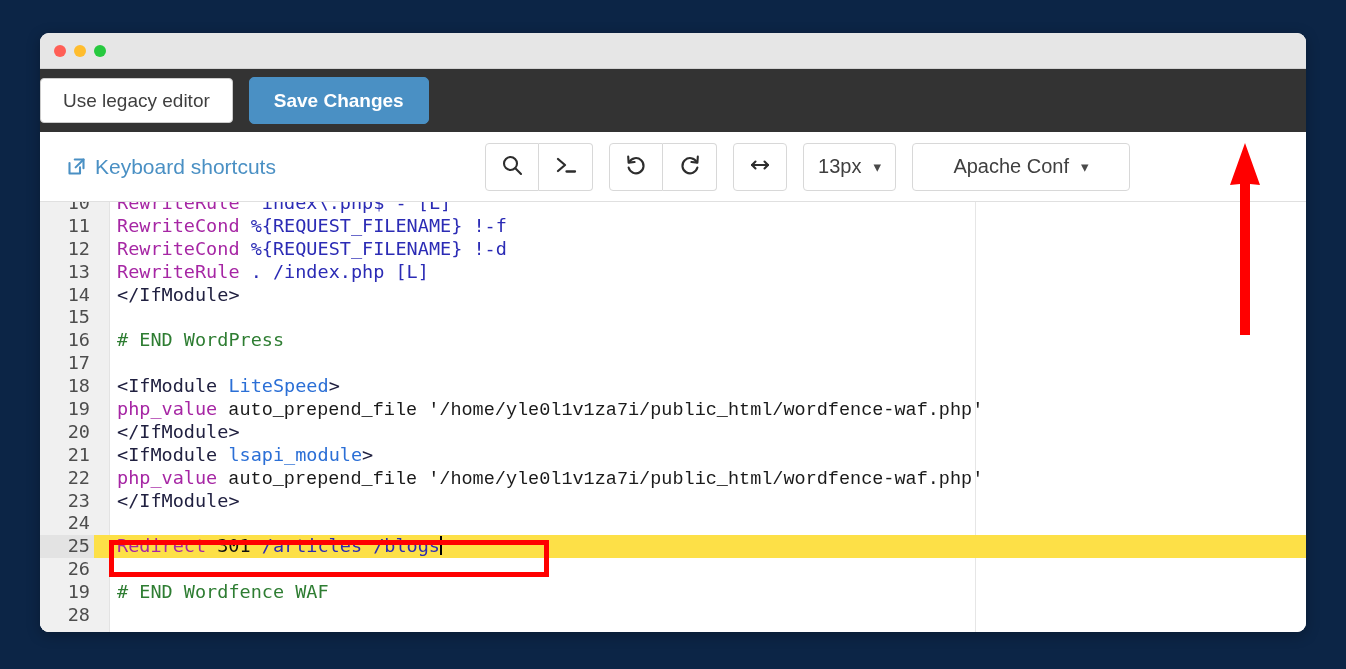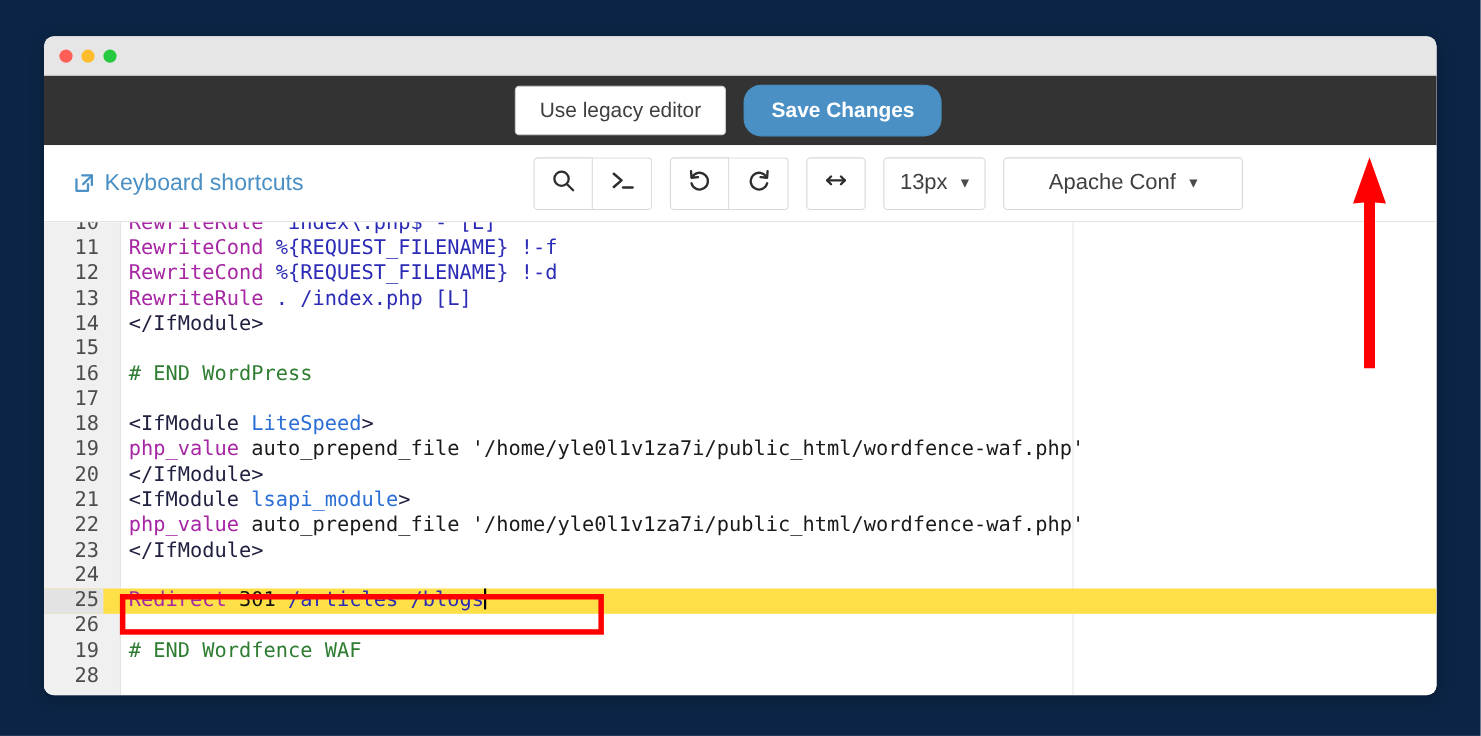--- a/index.html
+++ b/index.html
@@ -45,41 +45,41 @@
   .dot-close  { background: #ff5f56; }
   .dot-min    { background: #ffbd2e; }
   .dot-max    { background: #27c93f; }
 
   
   .app-header {
     height: 63px;
     background: #333333;
     display: flex;
     align-items: center;
-    justify-content: center;
+    justify-content: flex-start;
     padding-right: 0;
     position: relative;
   }
   .btn-legacy {
     background: #ffffff;
     color: #3f3f3f;
     border: 1px solid #cccccc;
     border-radius: 4px;
     font-size: 19px;
     font-family: "Liberation Sans", sans-serif;
     padding: 11px 22px;
     line-height: 1.15;
     cursor: pointer;
     white-space: nowrap;
   }
   .btn-save {
     background: #4a90c4;
     color: #ffffff;
     border: 1px solid #4a90c4;
-    border-radius: 16px;
+    border-radius: 5px;
     font-size: 19px;
     font-weight: bold;
     font-family: "Liberation Sans", sans-serif;
     padding: 12px 24px;
     line-height: 1.15;
     margin-left: 16px;
     cursor: pointer;
     white-space: nowrap;
   }
   .header-spacer { width: 22px; }
@@ -195,21 +195,21 @@
     position: absolute;
     left: 77px;
   }
 
   
   .s-dir   { color: #a626a4; }         
   .s-arg   { color: #2b2bb5; }         
   .s-tag   { color: #202040; }         
   .s-mod   { color: #2b6fd6; }         
   .s-com   { color: #2e7d32; }         
-  .s-txt   { color: #1a1a1a; }         
+  .s-txt   { color: #1a1a1a; font-family: Liberation Mono, monospace; }         
   .s-num   { color: #111111; }         
 
   .cursor {
     display: inline-block;
     width: 2px;
     height: 19px;
     background: #000;
     vertical-align: -3px;
   }
 

